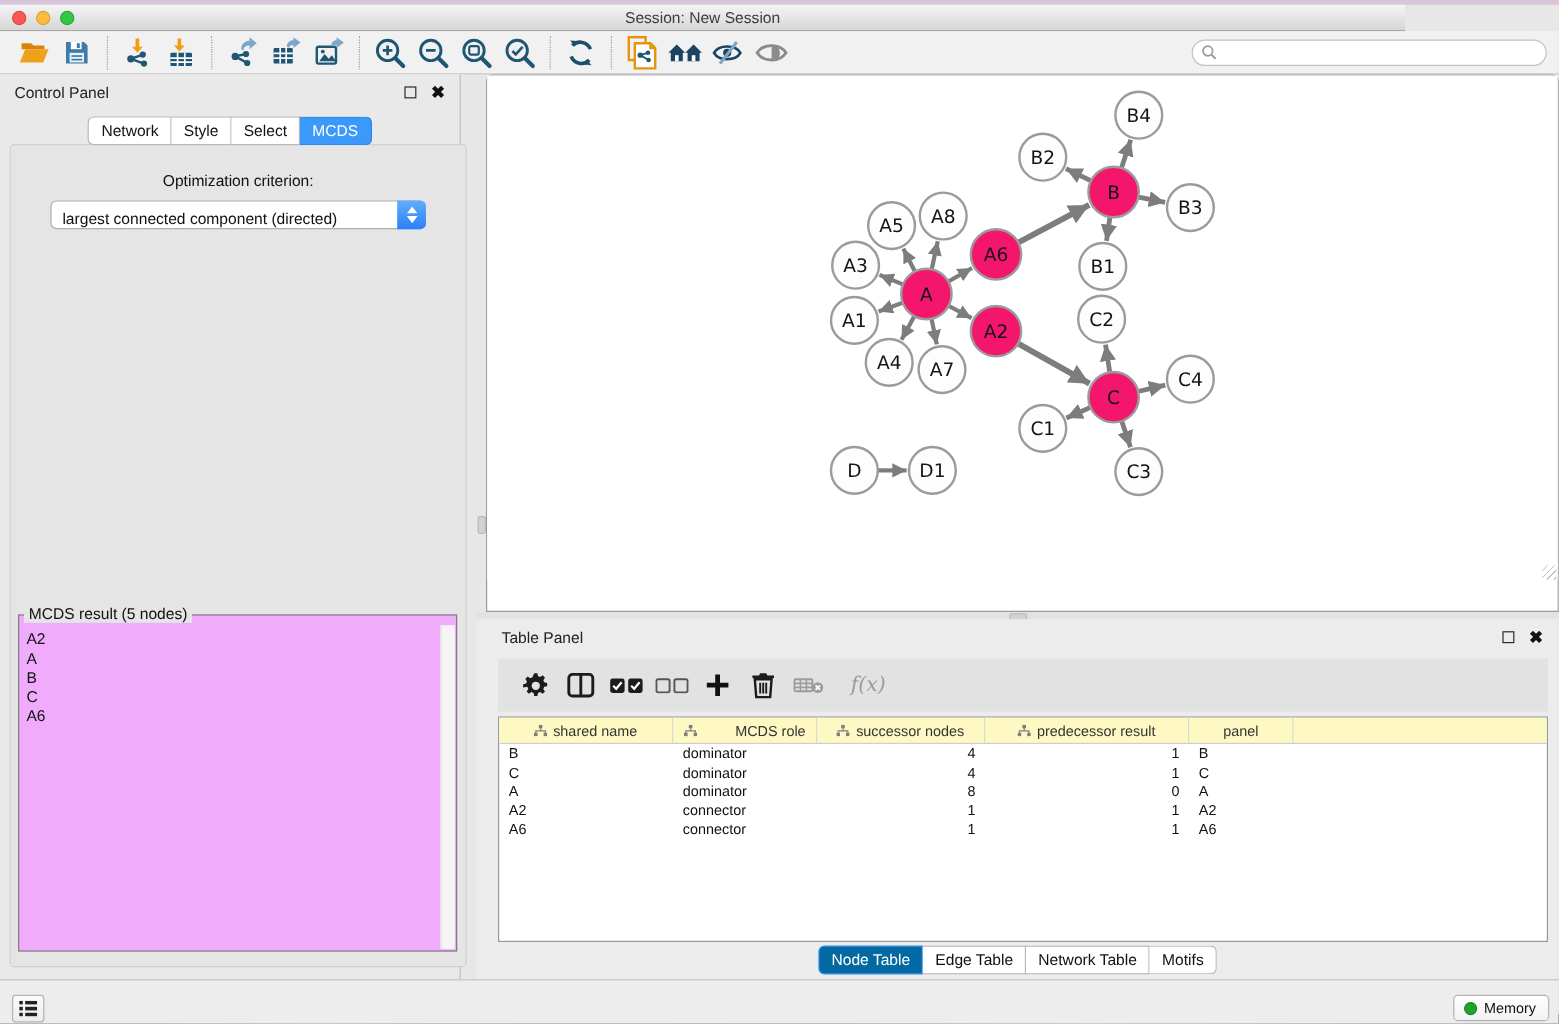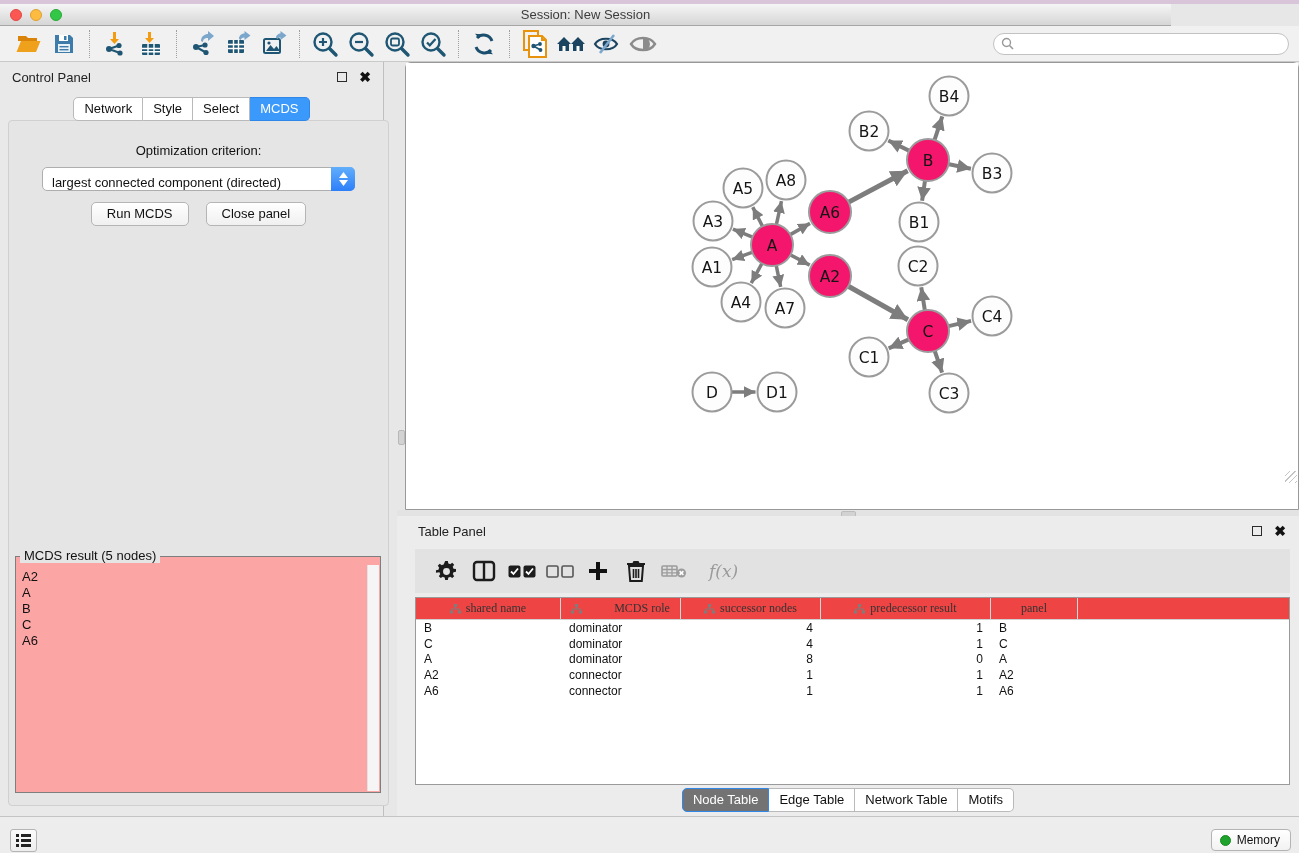--- a/index.html
+++ b/index.html
@@ -60,21 +60,21 @@
     background:#fff; border:1px solid #aeaeae; border-radius:5px;
     display:flex; align-items:flex-end; font-size:13px; color:#111; padding-left:9px; }
   .dd-step { position:absolute; right:-1px; top:-1px; width:24px; height:24px;
     background:linear-gradient(#61aefc,#2d7ff9); border-radius:0 5px 5px 0;
     display:flex; flex-direction:column; align-items:center; justify-content:center; gap:2px; }
   .btn-row { display:flex; justify-content:center; gap:17px; margin-top:11px; }
   .pbtn { padding:3px 15px 4px; font-size:13px; color:#111;
     background:linear-gradient(#ffffff,#f0f0f0); border:1px solid #b5b5b5; border-radius:5px; }
 
   .fieldset { position:absolute; left:6px; right:7px; top:391px; bottom:12px;
-    border:1px solid #7e7e7e; background:#fca5a5;margin-top:44px; }
+    border:1px solid #7e7e7e; background:#f0abfc; }
   .fs-legend { position:absolute; top:-9px; left:4px; background:#e5e5e5;
     padding:0 4px; font-size:13px; color:#111; }
   .fs-list { position:absolute; left:1px; right:13px; top:8px; bottom:1px; overflow:hidden;
     font-size:13px; color:#111; padding:4px 0 0 5px; line-height:16px; }
   .fs-scroll { position:absolute; right:1px; top:8px; bottom:1px; width:12px;
     background:#f5f5f5; border-left:1px solid #e2e2e2; }
 
   
   .netwin { left:405px; top:62px; width:894px; height:448px;
     border:1px solid #999; border-radius:6px 6px 0 0; background:#fff; }
@@ -95,21 +95,21 @@
   .tp-head { height:30px; display:flex; align-items:center; padding:0 13px 0 21px;
     font-size:13px; color:#222; }
   .tp-toolbar { position:absolute; left:18px; right:9px; top:33px; height:44px;
     background:#e2e2e2; display:flex; align-items:center; padding-left:12px; }
   .ttbtn { width:38px; height:36px; display:flex; align-items:center; justify-content:center; }
   .fx-label { font-family:"DejaVu Serif", serif; font-style:italic; font-size:17px;
     color:#9a9a9a; margin-left:16px; }
 
   .dtable { position:absolute; left:18px; right:9px; top:81px; height:188px;
     background:#fff; border:1px solid #9a9a9a; overflow:hidden; }
-  .thead { display:flex; height:22px; background:#ef4444; border-bottom:1px solid #cfcfcf;font-family:Liberation Serif, serif; }
+  .thead { display:flex; height:22px; background:#fef9c3; border-bottom:1px solid #cfcfcf; }
   .th { display:flex; align-items:center; justify-content:center; gap:5px;
     font-size:12px; color:#333; border-right:1px solid #d9d9d9; }
   .trow { display:flex; height:15.8px; align-items:center; }
   .td { font-size:12px; color:#111; padding:0 8px; white-space:nowrap; overflow:hidden; }
   .td.num { text-align:right; }
 
   .tp-tabs { position:absolute; left:0; right:0; top:272px; display:flex; justify-content:center; }
 
   
   .statusbar { left:0; top:816px; width:1299px; height:47px; background:#ededed;
@@ -335,24 +335,20 @@
     <div class="dropdown">
       <span>largest connected component (directed)</span>
       <span class="dd-step">
         <svg width="9" height="6" viewBox="0 0 9 6">
             <path d="M0 6 L4.5 0 L9 6z" fill="#fff"></path>
           </svg>
         <svg width="9" height="6" viewBox="0 0 9 6">
             <path d="M0 0 L4.5 6 L9 0z" fill="#fff"></path>
           </svg>
       </span>
-    </div>
-    <div class="btn-row">
-      <div class="pbtn">Run MCDS</div>
-      <div class="pbtn">Close panel</div>
     </div>
     <div class="fieldset">
       <div class="fs-legend">MCDS result (5 nodes)</div>
       <div class="fs-list" id="mcds-list">
           <div>A2</div>
           <div>A</div>
           <div>B</div>
           <div>C</div>
           <div>A6</div>
         </div>
@@ -641,21 +637,21 @@
           <div class="td" style="width: 145px;">A6</div>
           <div class="td" style="width: 120px;">connector</div>
           <div class="td num" style="width: 140px;">1</div>
           <div class="td num" style="width: 170px;">1</div>
           <div class="td" style="width: 87px;">A6</div>
         </div>
       </div>
   </div>
 
   <div class="tp-tabs" id="tp-tabs">
-      <div class="seg active" style="background: #737373; border-color: rgb(47, 135, 234);">Node Table</div>
+      <div class="seg active" style="background: #0369a1; border-color: rgb(47, 135, 234);">Node Table</div>
       <div class="seg">Edge Table</div>
       <div class="seg">Network Table</div>
       <div class="seg">Motifs</div>
     </div>
 </div>
 
 <div class="abs statusbar">
   <div class="stbtn">
     <span>
         <svg width="15" height="13" viewBox="0 0 15 13">

